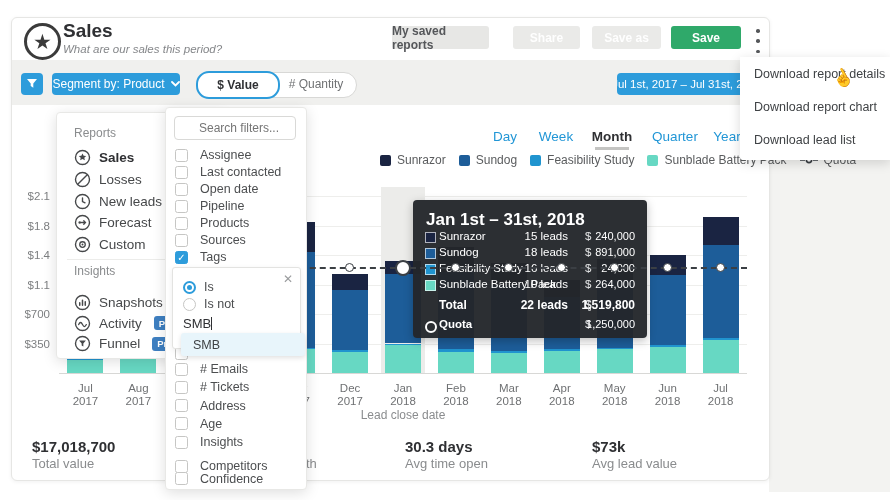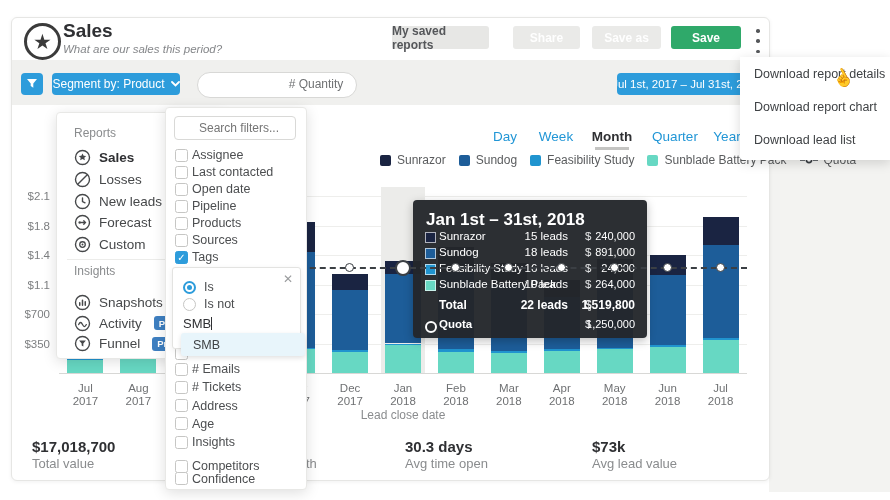--- a/index.html
+++ b/index.html
@@ -73,21 +73,21 @@
   .side-item{position:absolute;left:17px;display:flex;align-items:center;gap:8px;font-size:13.5px;
              color:#46484a;cursor:pointer;white-space:nowrap;}
   .side-item.active{font-weight:bold;color:#2f3033;}
   .probadge{background:#3e7fc1;color:#fff;font-size:9.5px;font-weight:bold;border-radius:3px;
             padding:1.5px 5px;margin-left:4px;}
   .divider{position:absolute;left:10px;right:10px;height:1px;background:#ececea;}
   .filter-panel{left:165px;top:107px;width:140px;height:381px;z-index:25;}
   .search{position:absolute;left:8px;top:8px;width:122px;height:24px;border:1px solid #d9d9d7;
           border-radius:4px;background:#fff;font-size:12px;color:#9b9d9f;font-family:"Liberation Sans",sans-serif;
           padding:0 4px 0 24px;box-sizing:border-box;outline:none;}
-  .chk-row{position:absolute;left:9px;display:flex;align-items:center;gap:4px;font-size:12.5px;
+  .chk-row{position:absolute;left:9px;display:flex;align-items:center;gap:12px;font-size:12.5px;
            color:#4c4e50;cursor:pointer;white-space:nowrap;}
   .chk{width:13px;height:13px;border:1.5px solid #c6c6c4;border-radius:2.5px;background:#fff;
        box-sizing:border-box;flex:0 0 auto;}
   .chk.on{background:#2d9cdb;border-color:#2d9cdb;color:#fff;font-size:10px;line-height:11px;text-align:center;}
   .subpanel{position:absolute;left:6px;top:159px;width:127px;height:80px;background:#fff;
             border:1px solid #e3e3e1;border-radius:3px;box-shadow:0 2px 6px rgba(0,0,0,.08);}
   .radio{width:13px;height:13px;border-radius:50%;border:1.5px solid #c6c6c4;box-sizing:border-box;flex:0 0 auto;}
   .radio.on{border:2px solid #2d9cdb;position:relative;}
   .radio.on::after{content:"";position:absolute;left:2px;top:2px;width:5px;height:5px;border-radius:50%;background:#2d9cdb;}
   .radio-row{position:absolute;left:10px;display:flex;gap:8px;align-items:center;font-size:12.5px;color:#4c4e50;}
@@ -134,20 +134,21 @@
       </svg>
   </div>
   <div class="bluebtn" style="left:52px;top:73px;width:128px;height:22px;font-size:12px;gap:6px;">
     <span>Segment by: Product</span>
     <svg class="ic" width="9" height="6" viewBox="0 0 9 6">
         <path d="M1 1l3.5 3.5L8 1" fill="none" stroke="#fff" stroke-width="1.8" stroke-linecap="round"></path>
       </svg>
   </div>
   <div class="abs toggle"></div>
   <div class="abs toggle-off"># Quantity</div>
+  <div class="abs toggle-active">$ Value</div>
   <div class="bluebtn" style="left:617px;top:73px;width:140px;height:22px;font-size:11.5px;overflow:hidden;white-space:nowrap;">Jul 1st, 2017 – Jul 31st, 2018</div>
 
   <div id="tabs">
       <div class="tab" style="left: 505px;">Day</div>
       <div class="tab" style="left: 556px;">Week</div>
       <div class="tab active" style="left: 612px;">Month</div>
       <div class="tab" style="left: 675px;">Quarter</div>
       <div class="tab" style="left: 727px;">Year</div>
     </div>
   <div class="abs tab-underline"></div>

